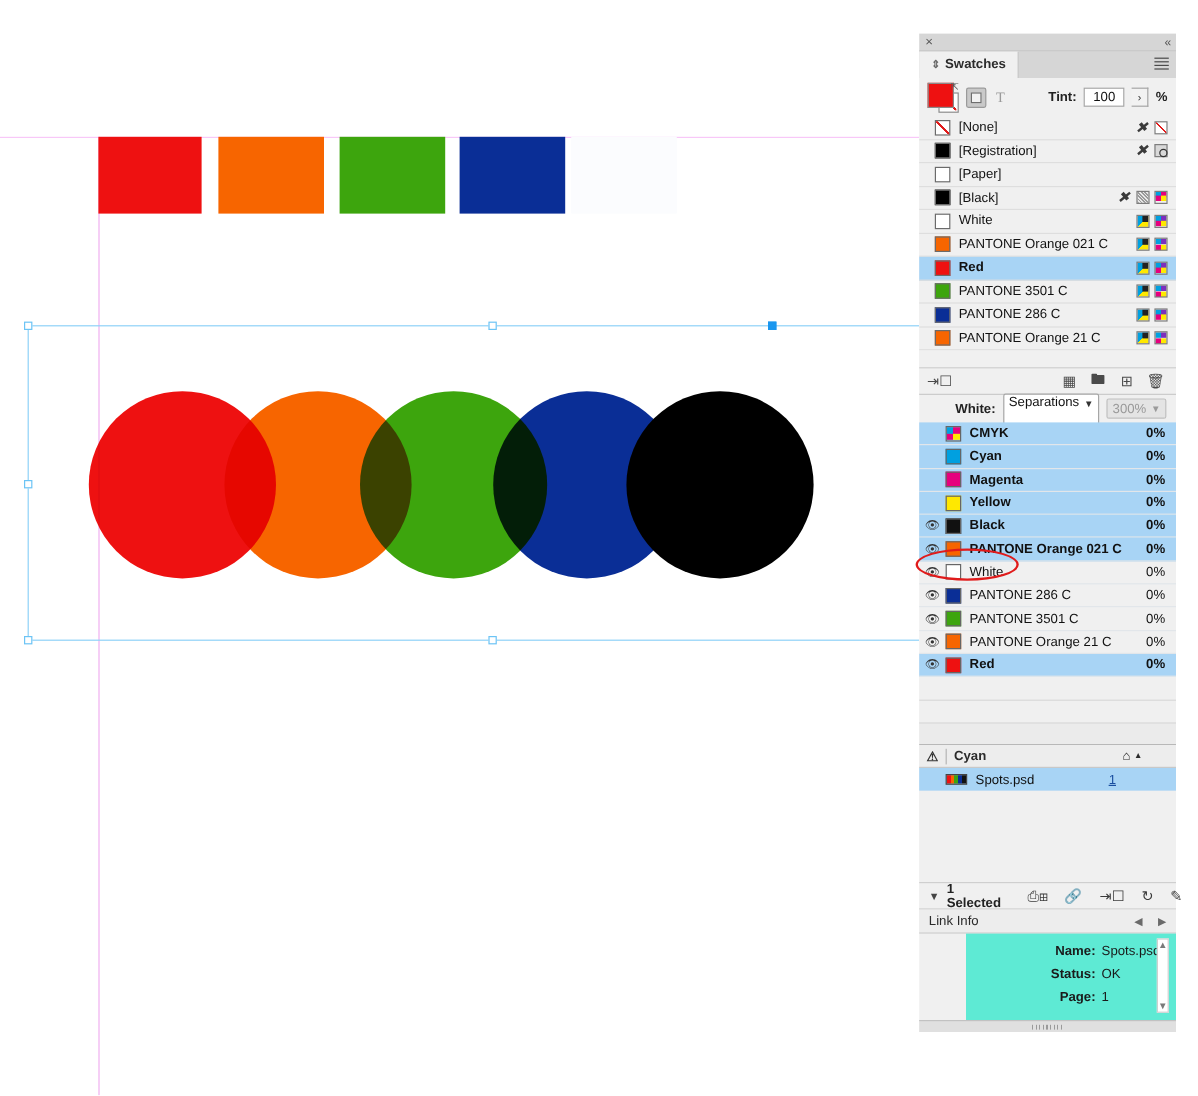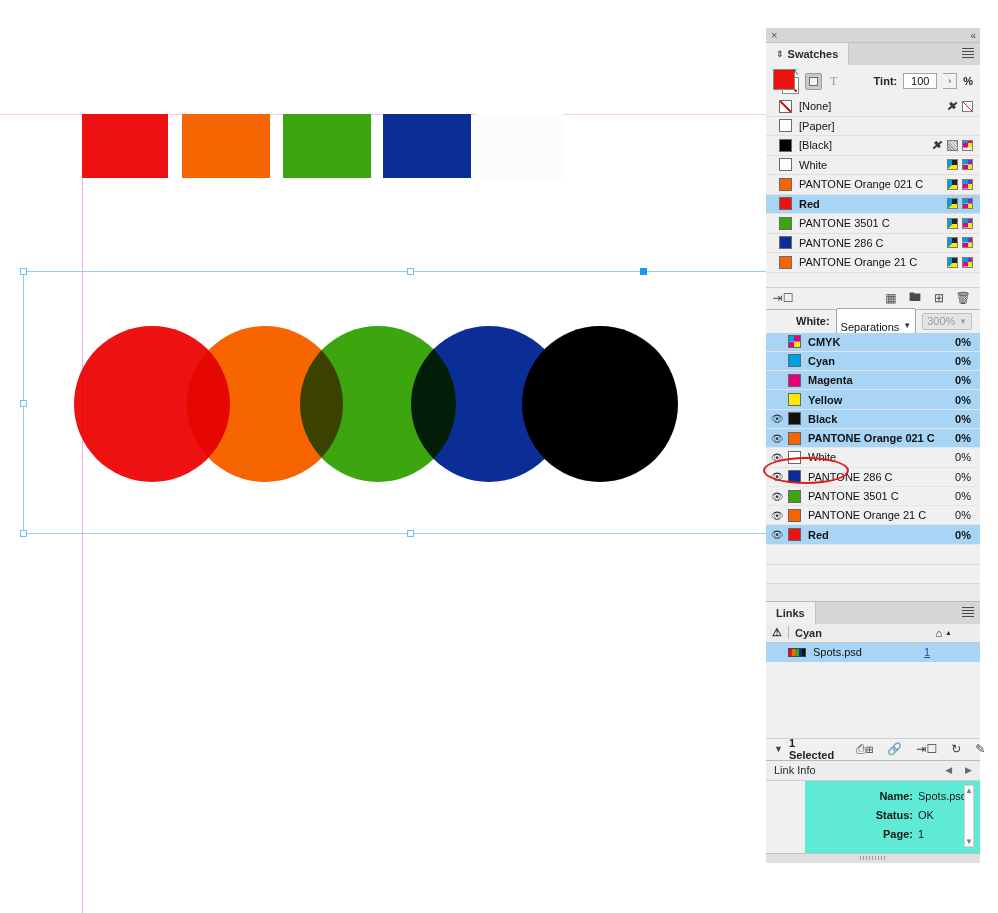--- a/index.html
+++ b/index.html
@@ -177,21 +177,21 @@
   }
   .sw-footer .sp { margin-left: auto; }
   .ft-ic { width: 14px; height: 14px; margin-left: 10px; color:#4a4a4a; cursor:pointer;
            display:flex; align-items:center; justify-content:center; font-size:12px;}
 
   
   .sep-viewrow { display:flex; align-items:center; height:23px; padding: 0 8px; gap:6px; }
   .sep-viewlabel { font-size: 11px; font-weight:bold; color:#222; margin-left:22px;}
   .sep-select {
     width: 95px; height: 17px; background:#fff; border:1px solid #a6a6a6; border-radius:2px;
-    font-size:11px; color:#111; display:flex; align-items:flex-start; padding:12px 4px; cursor:pointer;
+    font-size:11px; color:#111; display:flex; align-items:flex-end; padding:12px 4px; cursor:pointer;
   }
   .sep-select .cv { font-size:8px; margin-left:auto; color:#333; }
   .sep-zoom {
     width: 58px; height: 17px; background:#e4e4e4; border:1px solid #c0c0c0; border-radius:2px;
     font-size:11px; color:#9a9a9a; display:flex; align-items:center; padding:0 4px; cursor:default;
   }
   .sep-zoom .cv { font-size:8px; margin-left:auto; color:#9a9a9a; }
 
   .sep-row {
     display:flex; align-items:center; height:19.3px; cursor:pointer;
@@ -335,20 +335,28 @@
       <div class="sw-list">
         <div class="sw-row">
           <div class="sw-chip none"></div>
           <span class="sw-name">[None]</span>
           <div class="sw-icons">
             <div class="ic-dropper"></div>
             <div class="ic-sq slash"></div>
           </div>
         </div>
         <div class="sw-row">
+          <div class="sw-chip" style="background:#000;"></div>
+          <span class="sw-name">[Registration]</span>
+          <div class="sw-icons">
+            <div class="ic-dropper"></div>
+            <div class="ic-sq reg"></div>
+          </div>
+        </div>
+        <div class="sw-row">
           <div class="sw-chip" style="background:#fff;"></div>
           <span class="sw-name">[Paper]</span>
           <div class="sw-icons"></div>
         </div>
         <div class="sw-row">
           <div class="sw-chip" style="background:#000;"></div>
           <span class="sw-name">[Black]</span>
           <div class="sw-icons">
             <div class="ic-dropper"></div>
             <div class="ic-sq gray"></div>
@@ -496,31 +504,20 @@
           <span class="sep-name">Red</span>
           <span class="sep-pct">0%</span>
         </div>
         <div class="sep-blank"></div>
         <div class="sep-blank" style="border-top:1px solid #d9d9d9;"></div>
         <div class="sep-pad" style="height:18px;"></div>
       </div>
     </div>
 
     <div class="panel">
-      <div class="panel-tabs">
-        <div class="panel-tab">
-          <span>Links</span>
-        </div>
-        <div class="panel-menu">
-            <i></i>
-            <i></i>
-            <i></i>
-            <i></i>
-          </div>
-      </div>
 
       <div class="lk-head">
         <span class="lk-warn">⚠</span>
         <span class="lk-divider"></span>
         <span class="lk-name">Cyan</span>
         <span class="lk-pagecol">
           <span>⌂</span>
           <span style="font-size:7px;">▲</span>
         </span>
       </div>

